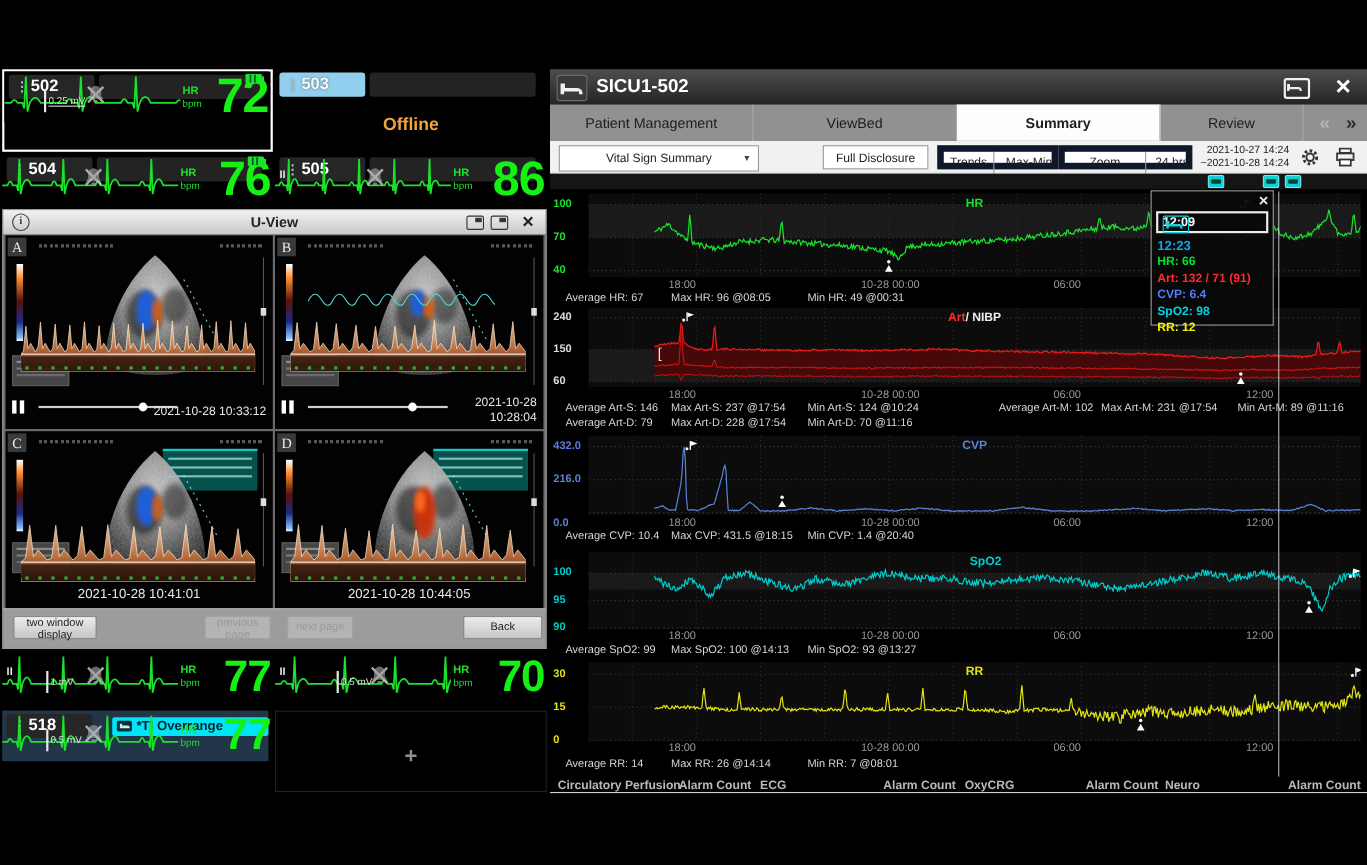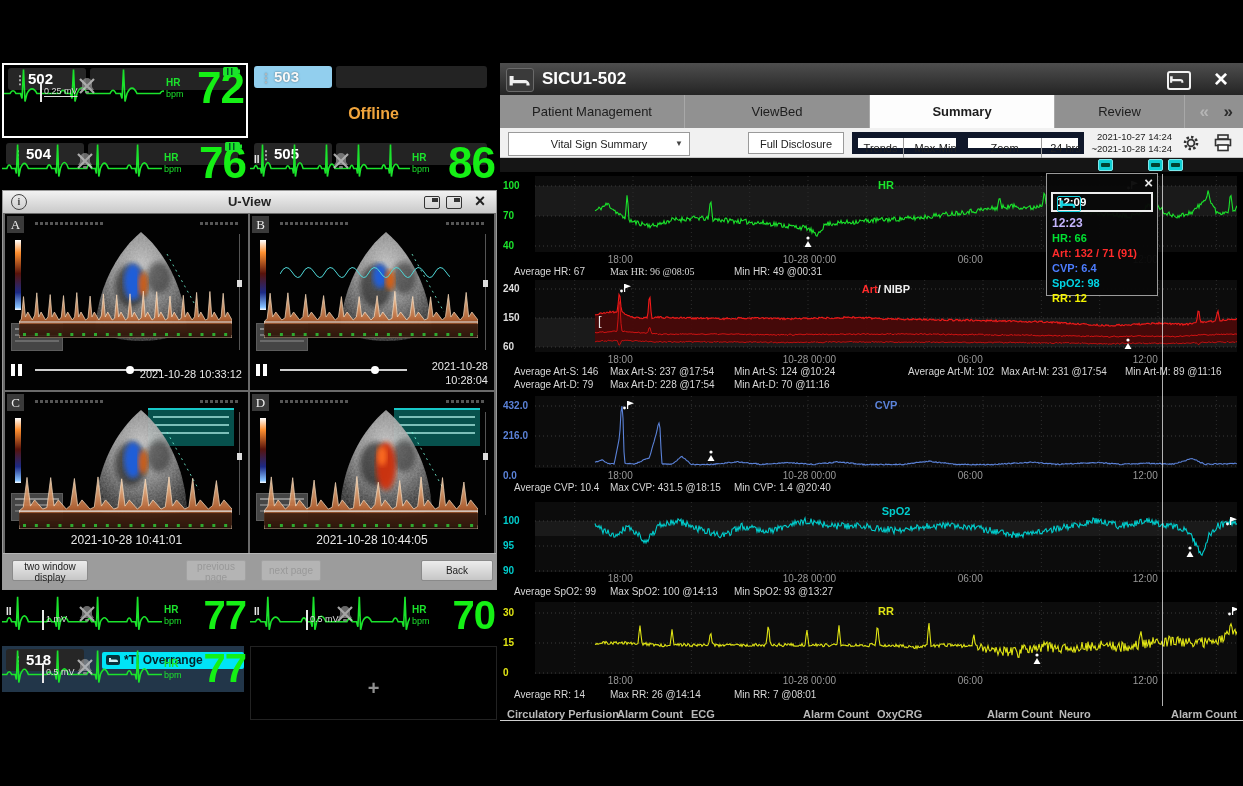--- a/index.html
+++ b/index.html
@@ -92,21 +92,21 @@
   #cursor{position:absolute;width:1px;background:rgba(235,235,235,.75);z-index:3;}
   .mkicon{position:absolute;width:15px;height:12px;background:#10cfd4;border-radius:2px;border:1px solid #7ee8ea;box-sizing:border-box;}
   .mkicon:before{content:"";position:absolute;left:2px;top:3px;width:9px;height:4px;background:#043;border-radius:1px;}
   
   #tooltip{position:absolute;left:546px;top:15px;width:112px;height:123px;background:rgba(8,8,8,.96);
            border:1px solid #9a9a9a;z-index:6;box-sizing:border-box;}
   #tt-x{position:absolute;right:4px;top:0;color:#e8e8e8;font-size:15px;font-weight:bold;}
   #tt-input{position:absolute;left:4px;top:18px;width:102px;height:20px;border:2px solid #ececec;box-sizing:border-box;}
   #tt-input span{position:absolute;left:4px;top:2px;color:#fff;font-size:11.5px;font-weight:bold;}
   #tt-bed{position:absolute;right:2px;top:1px;width:22px;height:14px;border:1px solid #14d2de;border-radius:2px;}
-  #tt-time{position:absolute;left:5px;top:42px;color:#c4b5fd;font-size:12px;font-weight:bold;}
+  #tt-time{position:absolute;left:5px;top:42px;color:#0ea5e9;font-size:12px;font-weight:bold;}
   .tt-row{position:absolute;left:5px;font-size:11px;font-weight:bold;white-space:nowrap;}
 </style>
 </head>
 <body>
 
 <div id="screen">
   <section id="left-grid">
       <div class="tile sel" style="left: 2px; top: 63px; width: 246px; height: 75px;">
         <div class="tile-head" style="left: 4px; top: 3px; width: 78px;"><span class="dots">⋮</span><span>502</span></div>
         <div class="tile-name" style="left: 86px; top: 3px; width: 150px;"></div>
@@ -628,21 +628,21 @@
               <circle cx="273" cy="62" r="1.6"></circle>
               <path d="M269.5 71 l3.5-6 3.5,6 z"></path>
             </g>
           </svg></div>
         <div class="chart-title" style="top: 21px;"><span style="color: rgb(27, 227, 44);">HR</span></div>
         <div class="xtick" style="left: 107.7px; top: 96px;">18:00</div>
         <div class="xtick" style="left: 282.7px; top: 96px;">10-28 00:00</div>
         <div class="xtick" style="left: 457.7px; top: 96px;">06:00</div>
         <div class="xtick" style="left: 632.7px; top: 96px;">12:00</div>
         <div class="stat" style="left: 14px; top: 108px;">Average HR: 67</div>
-        <div class="stat" style="left: 110px; top: 108px; font-family: Liberation Serif, serif;">Max HR: 96 @08:05</div>
+        <div class="stat" style="left: 110px; top: 108px;">Max HR: 96 @08:05</div>
         <div class="stat" style="left: 234px; top: 108px;">Min HR: 49 @00:31</div>
         <div class="ylab" style="top: 125px; color: rgb(221, 221, 221);">240</div>
         <div class="ylab" style="top: 154px; color: rgb(221, 221, 221);">150</div>
         <div class="ylab" style="top: 183px; color: rgb(221, 221, 221);">60</div>
         <div class="chart-plot" style="top: 122px; height: 72px;"><svg width="702" height="72">
             <rect x="0" y="38" width="702" height="29" fill="#1a1a1a"></rect>
             <line x1="39.7" y1="0" x2="39.7" y2="72" stroke="#2e2e2e" stroke-width="1" stroke-dasharray="1 3"></line>
             <line x1="98.03" y1="0" x2="98.03" y2="72" stroke="#2e2e2e" stroke-width="1" stroke-dasharray="1 3"></line>
             <line x1="156.36" y1="0" x2="156.36" y2="72" stroke="#2e2e2e" stroke-width="1" stroke-dasharray="1 3"></line>
             <line x1="214.69" y1="0" x2="214.69" y2="72" stroke="#2e2e2e" stroke-width="1" stroke-dasharray="1 3"></line>

